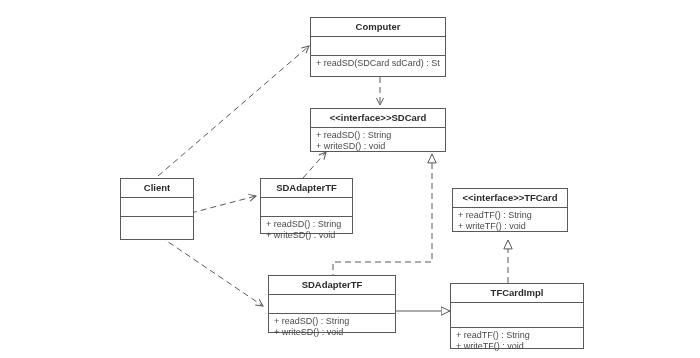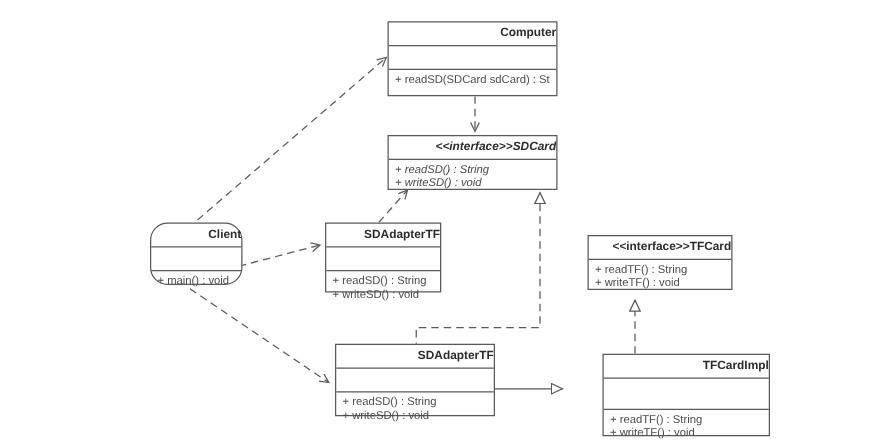--- a/index.html
+++ b/index.html
@@ -26,21 +26,21 @@
     position: absolute;
     box-sizing: border-box;
     border: 1px solid #58595b;
     background: #ffffff;
     z-index: 2;
   }
   .uml-header {
     box-sizing: border-box;
     height: 19px;
     line-height: 18px;
-    text-align: right;
+    text-align: center;
     font-size: 9.5px;
     font-weight: bold;
     color: #2b2b2b;
     border-bottom: 1px solid #58595b;
     white-space: nowrap;
     overflow: hidden;
   }
   .uml-attrs {
     box-sizing: border-box;
     height: 19px;
@@ -107,63 +107,60 @@
   </svg>
 
   <div class="uml-class" style="left:310px; top:17px; width:136px; height:60px;">
     <div class="uml-header">Computer</div>
     <div class="uml-attrs"></div>
     <div class="uml-methods">
       <div class="uml-method">+ readSD(SDCard sdCard) : String</div>
     </div>
   </div>
 
-  <div class="uml-class" style="left:310px; top:108px; width:136px; height:44px;font-style:italic;">
+  <div class="uml-class" style="left:310px; top:108px; width:136px; height:44px;">
     <div class="uml-header">&lt;&lt;interface&gt;&gt;SDCard</div>
     <div class="uml-methods">
       <div class="uml-method">+ readSD() : String</div>
       <div class="uml-method">+ writeSD() : void</div>
     </div>
   </div>
 
-  <div class="uml-class" style="left:120px; top:178px; width:74px; height:50px;border-radius:14px;">
+  <div class="uml-class" style="left:120px; top:178px; width:74px; height:62px;">
     <div class="uml-header">Client</div>
     <div class="uml-attrs"></div>
-    <div class="uml-methods">
-      <div class="uml-method">+ main() : void</div>
-    </div>
   </div>
 
   <div class="uml-class" style="left:260px; top:178px; width:93px; height:56px;">
     <div class="uml-header">SDAdapterTF</div>
     <div class="uml-attrs"></div>
     <div class="uml-methods">
       <div class="uml-method">+ readSD() : String</div>
       <div class="uml-method">+ writeSD() : void</div>
     </div>
   </div>
 
-  <div class="uml-class" style="left:470px; top:188px; width:116px; height:44px;">
+  <div class="uml-class" style="left:452px; top:188px; width:116px; height:44px;">
     <div class="uml-header">&lt;&lt;interface&gt;&gt;TFCard</div>
     <div class="uml-methods">
       <div class="uml-method">+ readTF() : String</div>
       <div class="uml-method">+ writeTF() : void</div>
     </div>
   </div>
 
   <div class="uml-class" style="left:268px; top:275px; width:128px; height:58px;">
     <div class="uml-header">SDAdapterTF</div>
     <div class="uml-attrs"></div>
     <div class="uml-methods">
       <div class="uml-method">+ readSD() : String</div>
       <div class="uml-method">+ writeSD() : void</div>
     </div>
   </div>
 
-  <div class="uml-class" style="left:450px; top:283px; width:134px; height:66px;margin-left:32px;">
+  <div class="uml-class" style="left:450px; top:283px; width:134px; height:66px;">
     <div class="uml-header">TFCardImpl</div>
     <div class="uml-attrs" style="height:25px;"></div>
     <div class="uml-methods">
       <div class="uml-method">+ readTF() : String</div>
       <div class="uml-method">+ writeTF() : void</div>
     </div>
   </div>
 
 </div>
 

